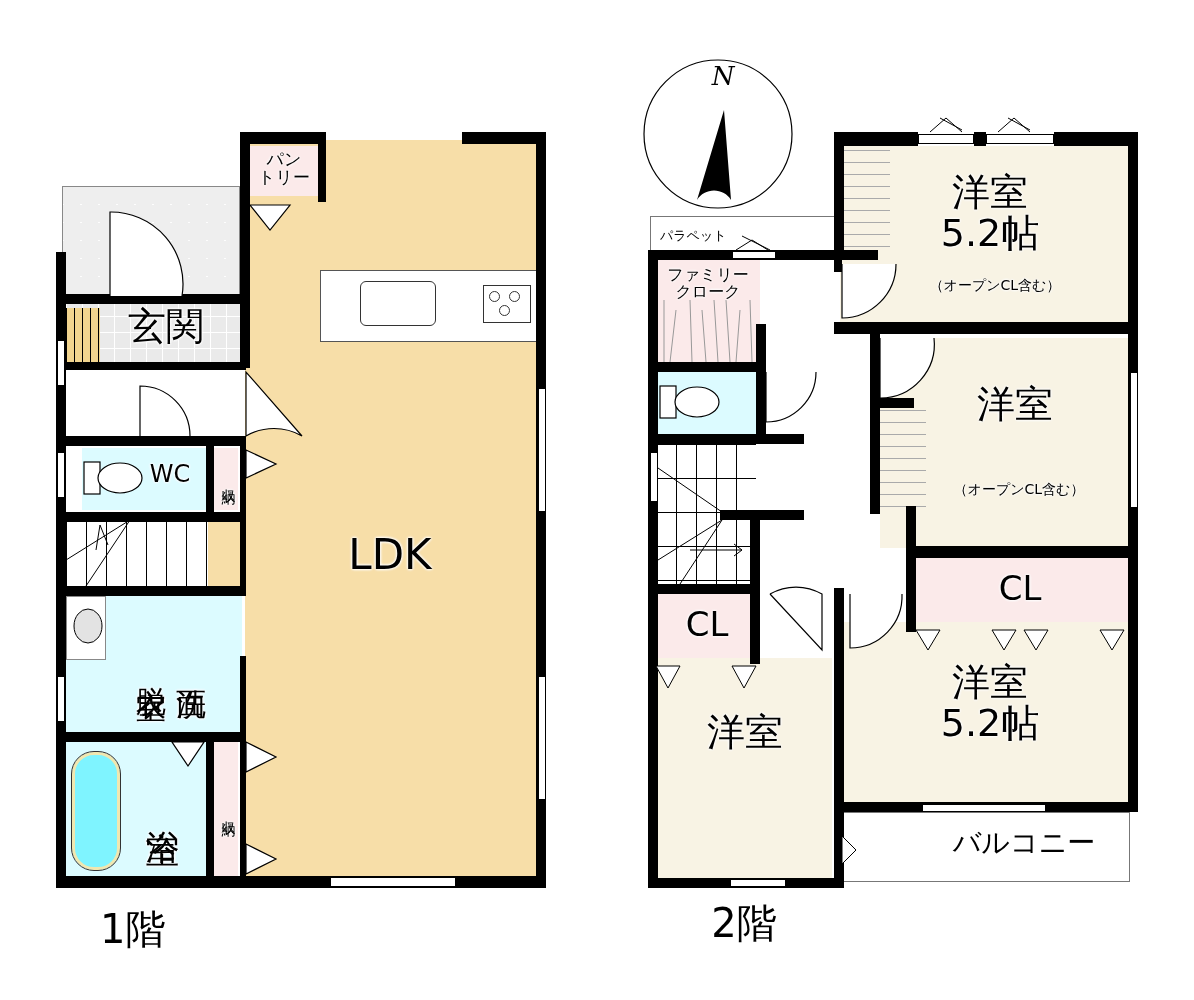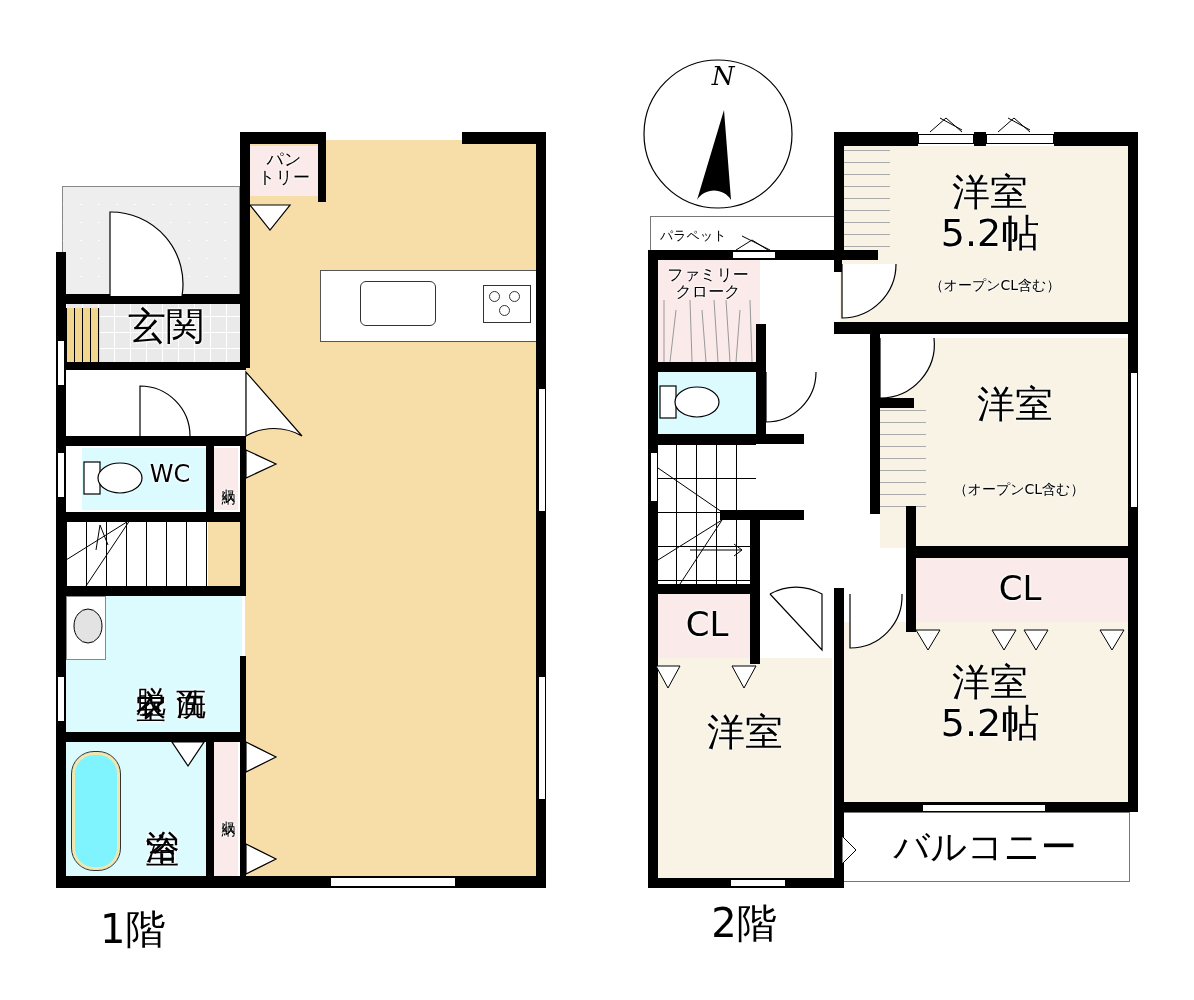--- a/index.html
+++ b/index.html
@@ -117,20 +117,21 @@
     <div>トリー</div>
   </div>
   <div class="label big" style="left:106px;top:306px;width:120px;font-size:38px;">玄関</div>
   <div class="label" style="left:140px;top:462px;width:60px;font-size:24px;">WC</div>
   <div class="label vert xs" style="left:216px;top:452px;width:20px;height:56px;">収納</div>
   <div class="label vert xs" style="left:216px;top:784px;width:20px;height:56px;">収納</div>
   <div class="label vert mid" style="left:126px;top:604px;width:40px;height:124px;line-height:1;">脱衣室</div>
   <div class="label vert mid" style="left:166px;top:622px;width:40px;height:90px;line-height:1;">洗面</div>
   <div class="label vert mid" style="left:140px;top:760px;width:40px;height:90px;line-height:1;font-size:34px;">浴室</div>
   <div class="label big" style="left:300px;top:532px;width:180px;">
+    <div>LDK</div>
   </div>
   <div class="label" style="left:100px;top:908px;width:100px;font-size:40px;text-align:left;">1階</div>
 </div>
 
 <div>
   <svg width="160" height="160" style="left:644px;top:60px;">
     <circle cx="74" cy="74" r="74" fill="#fff" stroke="#000" stroke-width="1.2"></circle>
     <path d="M80 50 L87 140 A20 20 0 0 0 53 140 Z" fill="#000"></path>
   </svg>
   <div class="label" style="left:708px;top:62px;width:30px;font-size:26px;font-family:'DejaVu Serif',serif;font-style:italic;">N</div>
@@ -238,15 +239,15 @@
   <div class="label xs" style="left:914px;top:482px;width:210px;font-size:14px;">（オープンCL含む）</div>
   <div class="label mid" style="left:960px;top:570px;width:120px;font-size:34px;">CL</div>
   <div class="label big" style="left:900px;top:662px;width:180px;font-size:38px;">
     <div>洋室</div>
     <div>5.2帖</div>
   </div>
   <div class="label mid" style="left:656px;top:606px;width:102px;font-size:34px;">CL</div>
   <div class="label big" style="left:660px;top:712px;width:170px;font-size:38px;">
     <div>洋室</div>
   </div>
-  <div class="label" style="left:860px;top:828px;width:250px;font-size:36px;">バルコニー</div>
+  <div class="label" style="left:899px;top:828px;width:250px;font-size:28px;">バルコニー</div>
   <div class="label" style="left:694px;top:902px;width:100px;font-size:40px;text-align:center;">2階</div>
 </div>
 
 </body></html>

